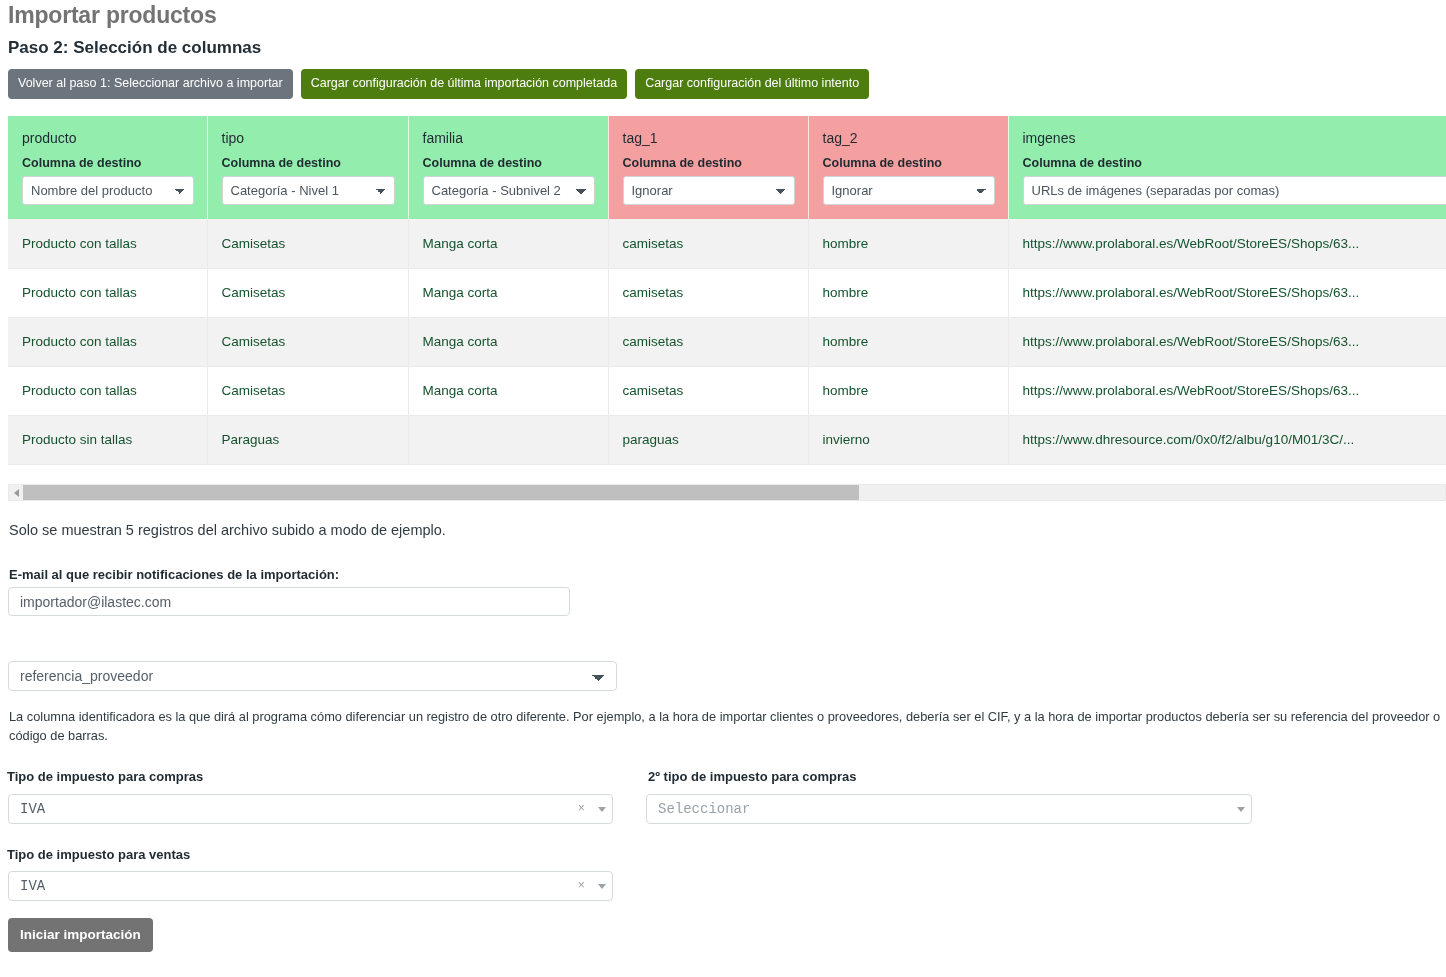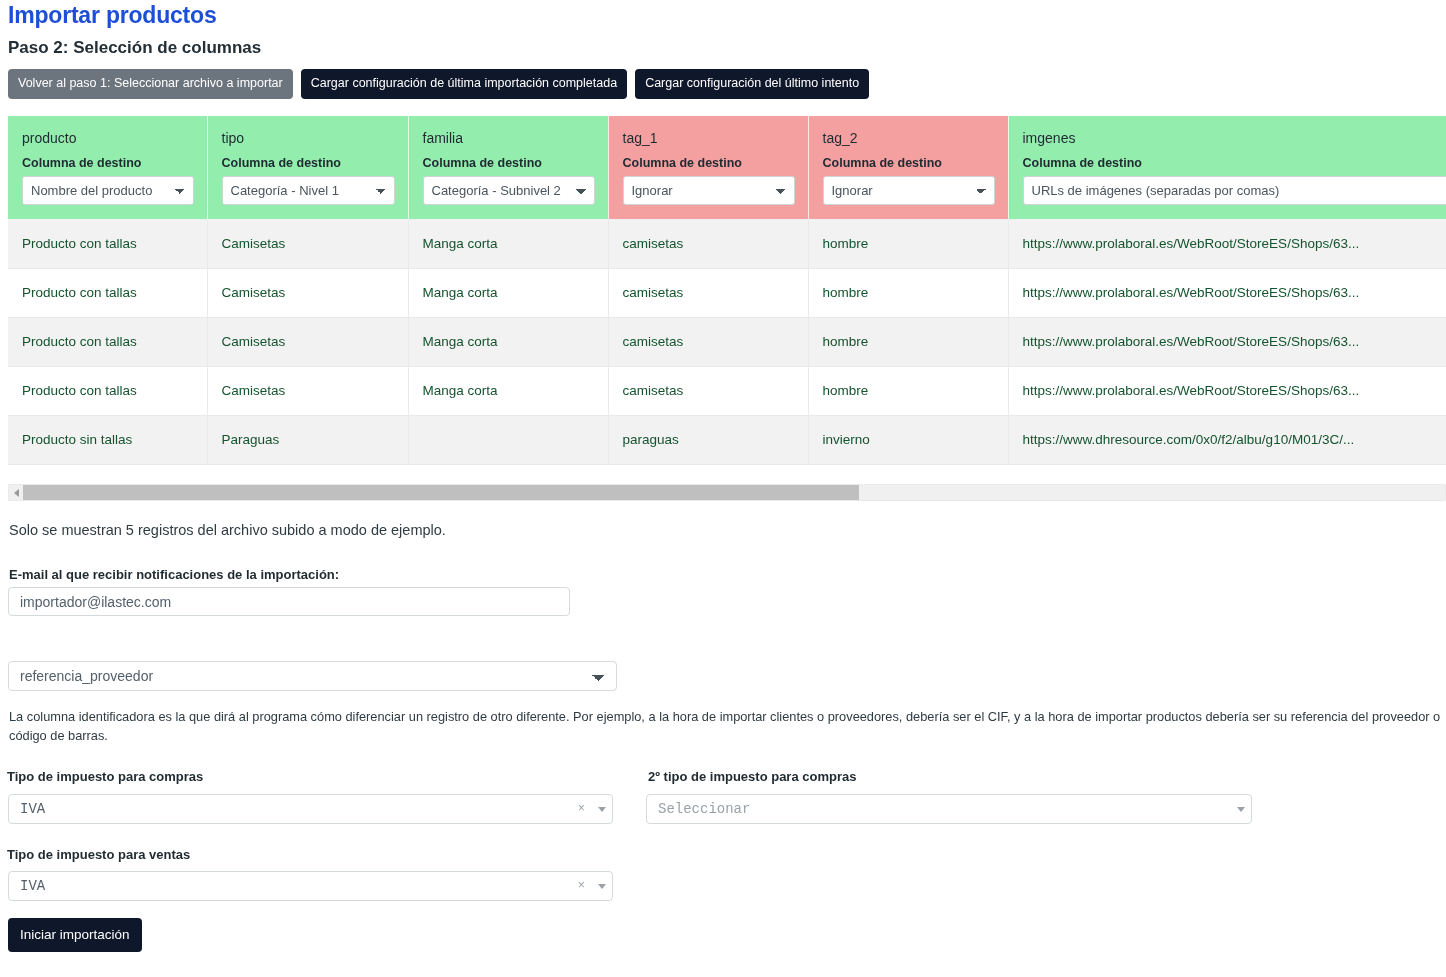--- a/index.html
+++ b/index.html
@@ -11,37 +11,37 @@
     font-family: "Liberation Sans", "DejaVu Sans", sans-serif;
     color: #2f3b42;
     overflow: hidden;
   }
   .page { position: relative; width: 1446px; height: 977px; }
 
   
   .h1 {
     position: absolute; left: 8px; top: 0px;
     font-size: 23px; font-weight: bold; letter-spacing: -0.2px;
-    color: #1d4ed8; line-height: 30px;
+    color: #737373; line-height: 30px;
   }
   .h2 {
     position: absolute; left: 8px; top: 36px;
     font-size: 17px; font-weight: bold; color: #232e36; line-height: 24px;
   }
 
   
   .btnrow { position: absolute; left: 8px; top: 69px; display: flex; gap: 8px; }
   .btn {
     border: none; border-radius: 4px; color: #fff;
     font-size: 12.5px; font-family: inherit; line-height: 1;
     padding: 8px 10px 9px 10px; cursor: pointer; white-space: nowrap;
   }
   .btn-grey  { background: #6c757d; }
   .btn-green { background: #88c council; }
-  .btn-green { background: #0f172a; }
+  .btn-green { background: #4d7c0f; }
 
   
   .table-wrap {
     position: absolute; left: 8px; top: 116px;
     width: 1438px; height: 354px; overflow: hidden;
   }
   table.preview {
     border-collapse: collapse; table-layout: fixed;
     width: 1650px; font-size: 13.5px;
   }
@@ -169,23 +169,24 @@
   }
   .s2 .s2-caret::before {
     content: ""; width: 0; height: 0;
     border-left: 4px solid transparent; border-right: 4px solid transparent;
     border-top: 5px solid #9aa2a9;
   }
 
   
   .submit {
     position: absolute; left: 8px; top: 918px;
-    background: #0f172a; border: none; border-radius: 4px; color: #fff;
+    background: #737373; border: none; border-radius: 4px; color: #fff;
     font-family: inherit; font-size: 13.5px; padding: 9px 12px 10px 12px;
     cursor: pointer;
+    font-weight: bold;
   }
 </style>
 </head>
 <body>
 
 <div class="page">
 
   <div class="h1">Importar productos</div>
   <div class="h2">Paso 2: Selección de columnas</div>
 

